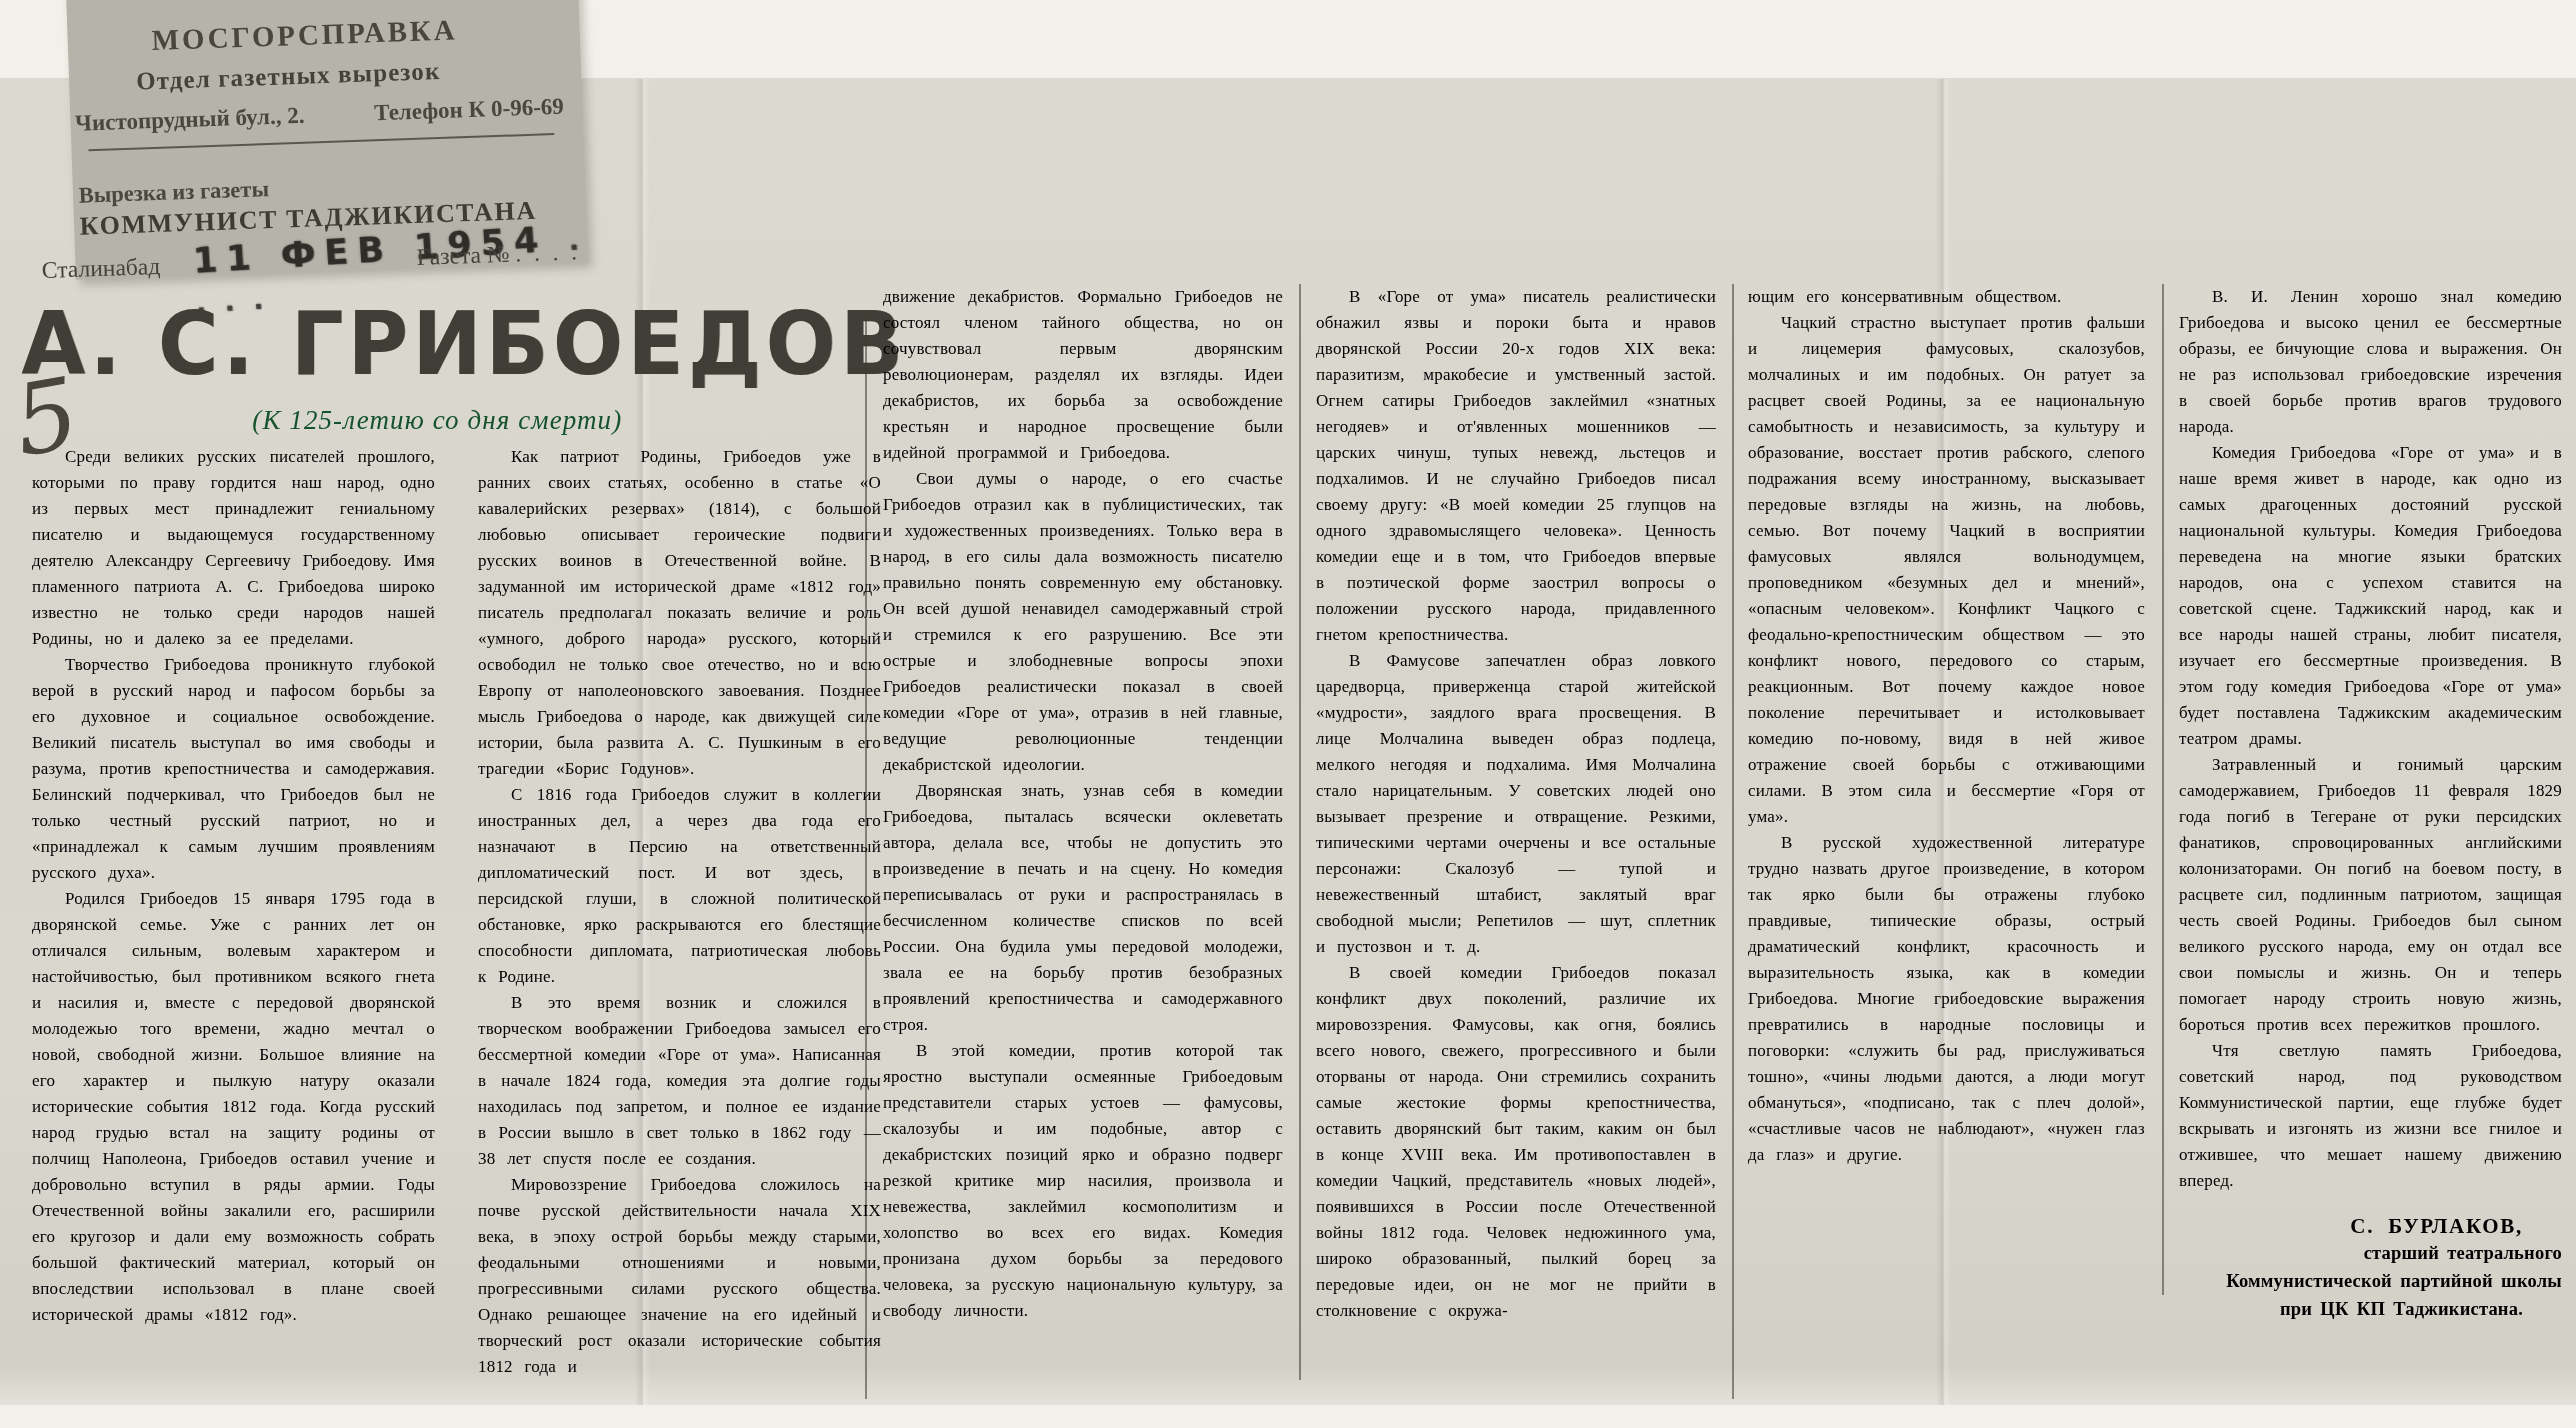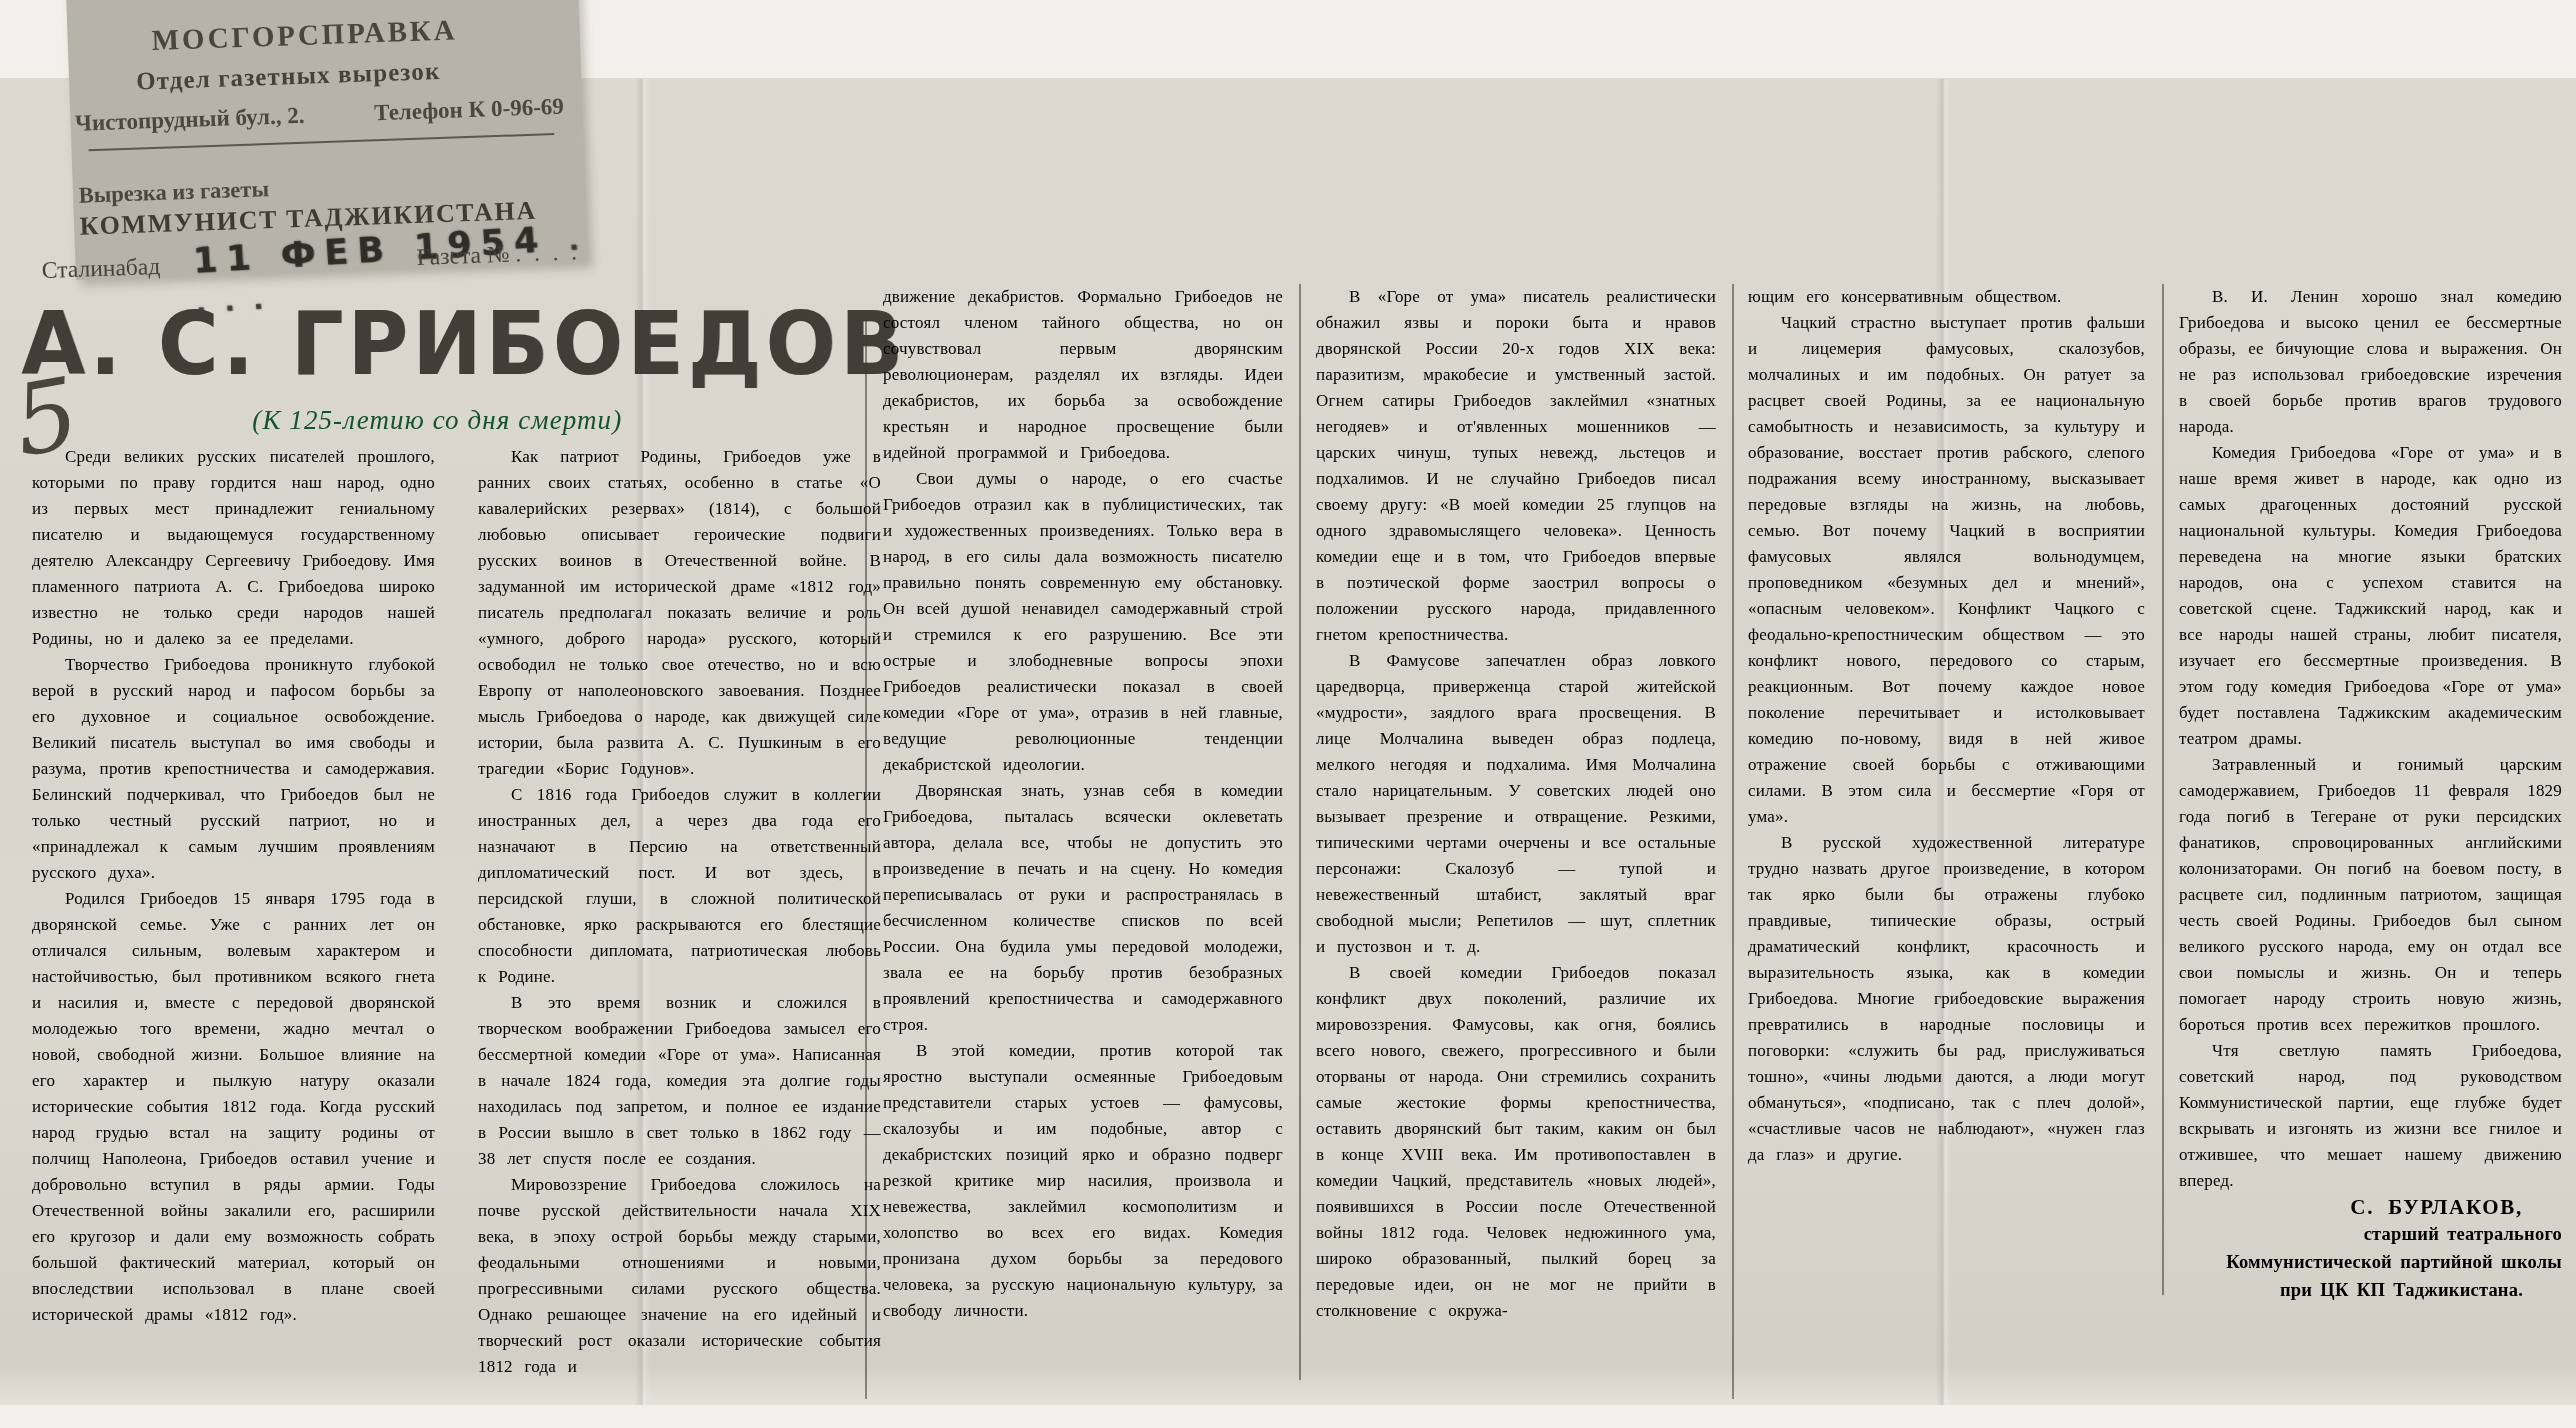--- a/index.html
+++ b/index.html
@@ -48,21 +48,21 @@
   #col4{left:1316px;width:400px;}
   #col5{left:1748px;width:397px;}
   #col6{left:2179px;width:383px;}
 
   .divider{position:absolute;width:1.7px;background:rgba(60,56,47,0.55);}
   #div23{left:865px;top:315px;height:1084px;}
   #div34{left:1299px;top:284px;height:1096px;}
   #div45{left:1732px;top:284px;height:1115px;}
   #div56{left:2162px;top:284px;height:1011px;}
 
-  .signature{}
+  .signature{margin-top:19px;}
   .sig-name{font-weight:bold;font-size:21px;text-align:right;padding-right:39px;letter-spacing:1.7px;text-indent:0 !important;}
   .sig-line{font-weight:bold;font-size:18.5px;text-align:right;text-indent:0 !important;line-height:28px;word-spacing:3.4px;}
   .sig-line.last{padding-right:39px;}
 </style>
 </head>
 <body>
 
 <div class="page">
 
   <div class="paper"></div>

